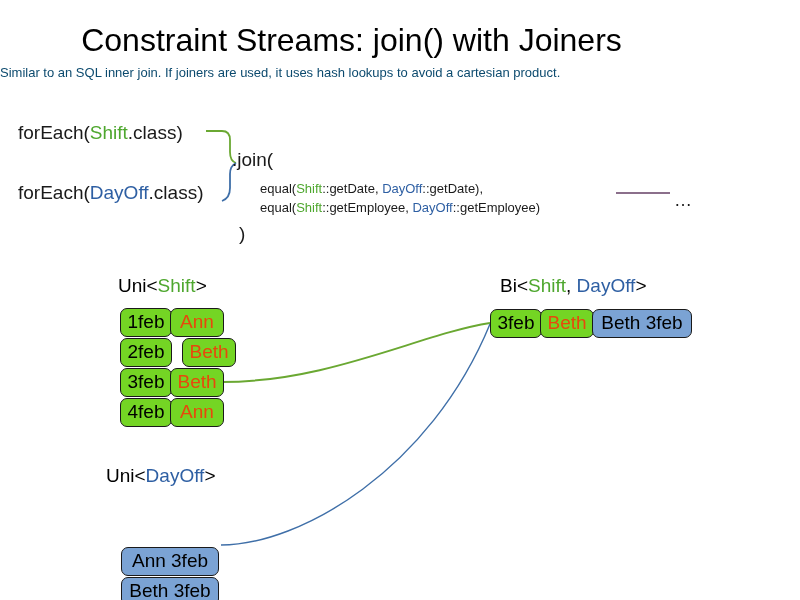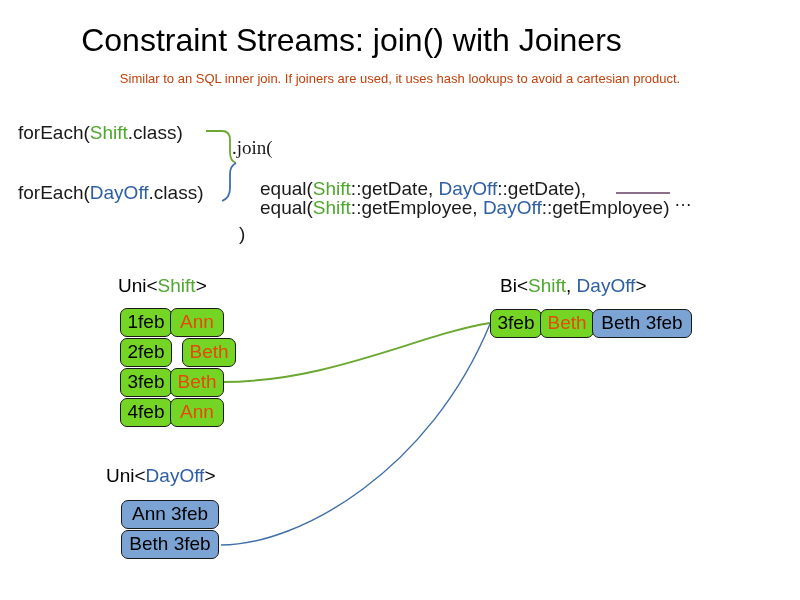--- a/index.html
+++ b/index.html
@@ -24,48 +24,48 @@
     width: 703px;
     text-align: center;
     font-size: 32px;
     line-height: 40px;
     font-weight: normal;
     color: #000000;
     white-space: nowrap;
   }
   #subtitle {
     position: absolute;
-    top: 70px;
+    top: 64px;
     left: 0;
     width: 800px;
-    text-align: center;
+    text-align: left;
     font-size: 13px;
     line-height: 18px;
-    color: #c2410c;
+    color: #0c4a6e;
   }
 
   
   .code-line {
     position: absolute;
     font-family: "Liberation Sans", sans-serif;
     font-size: 19px;
     line-height: 24px;
     white-space: nowrap;
     color: #1a1a1a;
   }
   .code-small {
-    font-size: 19px;
+    font-size: 13px;
     line-height: 17px;
   }
   .tok-shift  { color: #4ea72e; }
   .tok-dayoff { color: #2e5fa3; }
 
   #forEach-shift  { left: 18px;  top: 121px; }
   #forEach-dayoff { left: 18px;  top: 181px; }
-  #join-open      { left: 232px; top: 136px; font-family: Liberation Serif, serif; }
+  #join-open      { left: 232px; top: 148px; }
   #equal-date     { left: 260px; top: 180px; }
   #equal-employee { left: 260px; top: 199px; }
   #join-close     { left: 239px; top: 222px; }
 
   #ellipsis {
     position: absolute;
     left: 674px;
     top: 189px;
     font-size: 18px;
     line-height: 22px;
@@ -121,21 +121,21 @@
 
   
   #shift-rows .cell.date { width: 52px; }
   #shift-rows .cell.name { width: 54px; }
   #shift-row-0 { left: 120px; top: 308px; }
   #shift-row-1 { left: 120px; top: 338px; gap: 12px; }
   #shift-row-2 { left: 120px; top: 368px; }
   #shift-row-3 { left: 120px; top: 398px; }
 
   
-  #dayoff-rows .cell.plain { width: 98px; }
+  #dayoff-rows .cell.plain { width: 98px; margin-top: 47px; }
   #dayoff-row-0 { left: 121px; top: 500px; }
   #dayoff-row-1 { left: 121px; top: 530px; }
 
   
   #bi-row { left: 490px; top: 309px; }
   #bi-row .cell.date  { width: 52px; }
   #bi-row .cell.name  { width: 54px; }
   #bi-row .cell.plain { width: 100px; }
 
   

